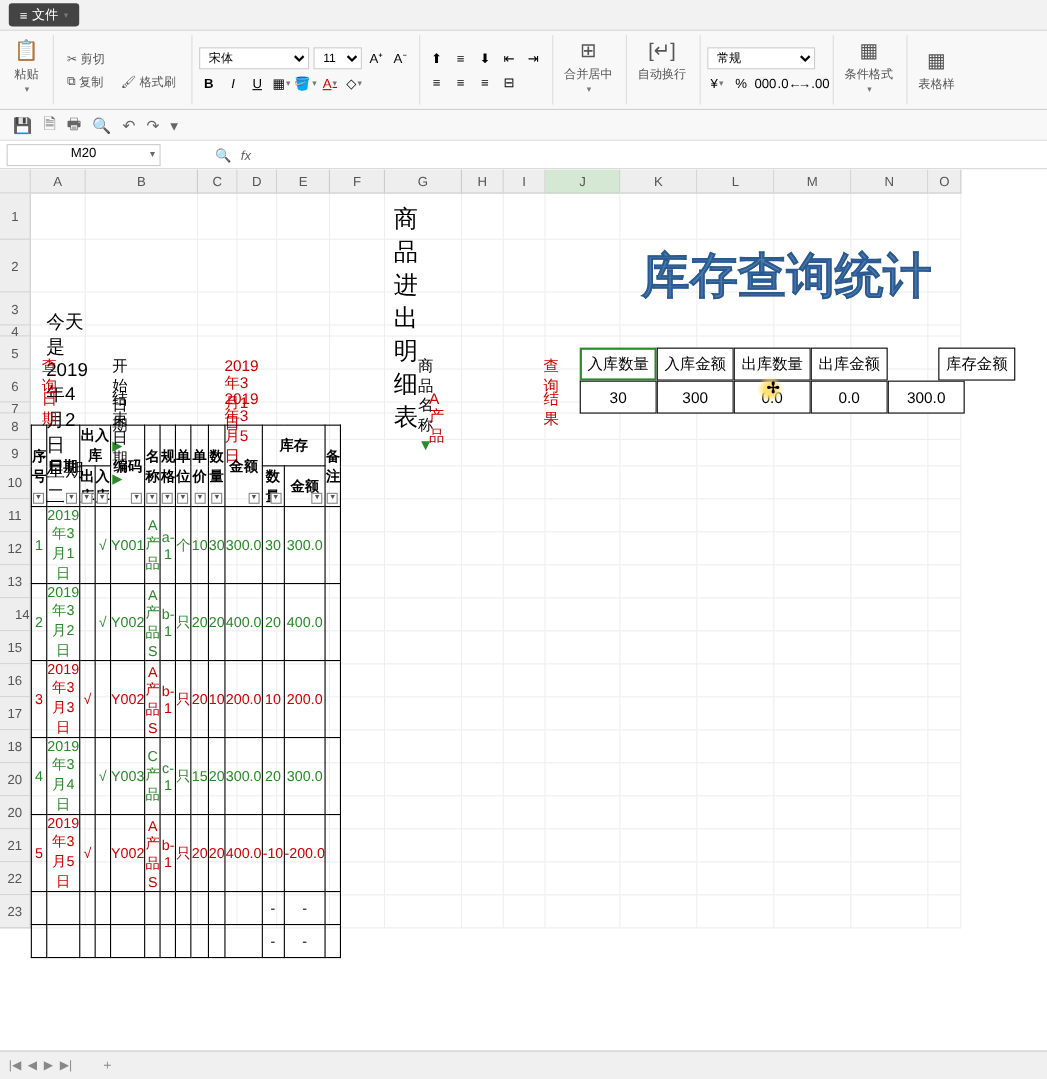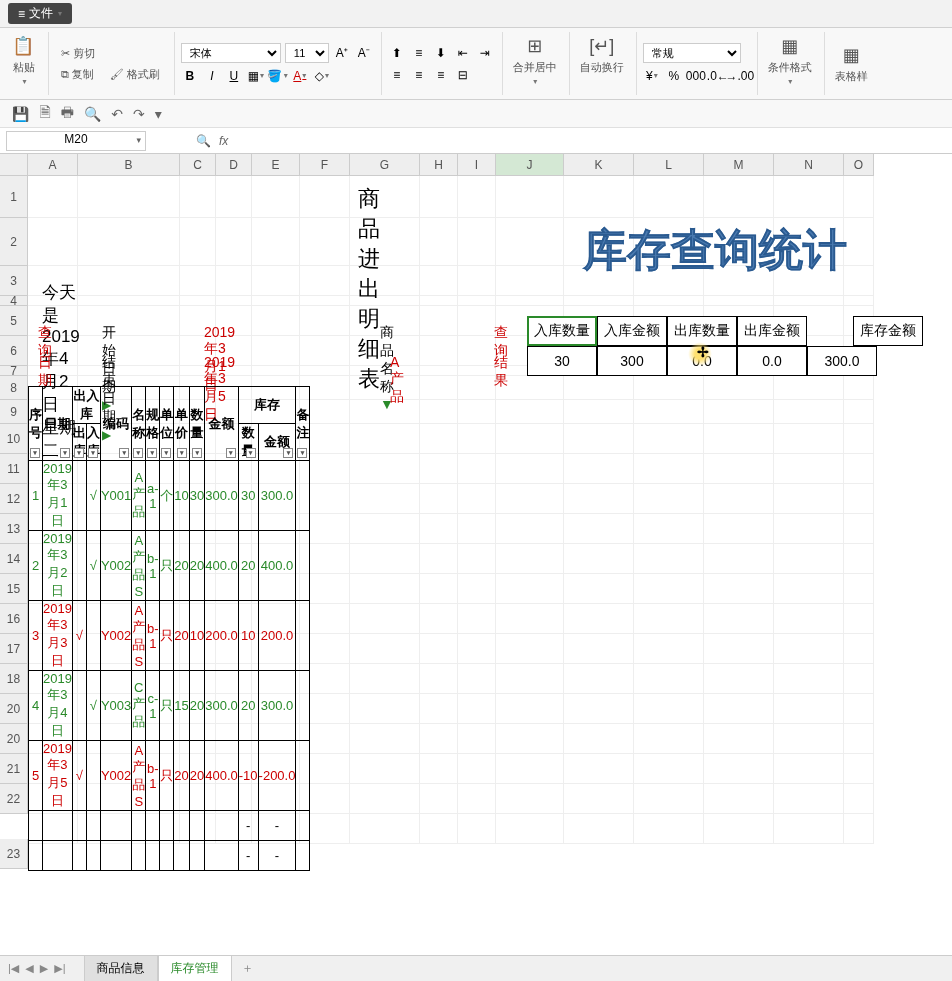--- a/index.html
+++ b/index.html
@@ -221,30 +221,30 @@
       <div class="row-h" style="height: 10px; line-height: 10px;">4</div>
       <div class="row-h" style="height: 30px; line-height: 30px;">5</div>
       <div class="row-h" style="height: 30px; line-height: 30px;">6</div>
       <div class="row-h" style="height: 10px; line-height: 10px;">7</div>
       <div class="row-h" style="height: 24px; line-height: 24px;">8</div>
       <div class="row-h" style="height: 24px; line-height: 24px;">9</div>
       <div class="row-h" style="height: 30px; line-height: 30px;">10</div>
       <div class="row-h" style="height: 30px; line-height: 30px;">11</div>
       <div class="row-h" style="height: 30px; line-height: 30px;">12</div>
       <div class="row-h" style="height: 30px; line-height: 30px;">13</div>
-      <div class="row-h" style="height: 30px; line-height: 30px;">14</div>
+      <div class="row-h" style="height: 30px; line-height: 30px; text-align: right;">14</div>
       <div class="row-h" style="height: 30px; line-height: 30px;">15</div>
       <div class="row-h" style="height: 30px; line-height: 30px;">16</div>
       <div class="row-h" style="height: 30px; line-height: 30px;">17</div>
       <div class="row-h" style="height: 30px; line-height: 30px;">18</div>
       <div class="row-h" style="height: 30px; line-height: 30px;">20</div>
       <div class="row-h" style="height: 30px; line-height: 30px;">20</div>
       <div class="row-h" style="height: 30px; line-height: 30px;">21</div>
       <div class="row-h" style="height: 30px; line-height: 30px;">22</div>
-      <div class="row-h" style="height: 30px; line-height: 30px; margin-top: 25px;">23</div>
+      <div class="row-h" style="height: 30px; line-height: 30px;">23</div>
     </div>
   <div class="cells" id="cells">
       <div class="cellrow">
         <div class="cell" style="width: 50px; height: 42px;"></div>
         <div class="cell" style="width: 102px; height: 42px;"></div>
         <div class="cell" style="width: 36px; height: 42px;"></div>
         <div class="cell" style="width: 36px; height: 42px;"></div>
         <div class="cell" style="width: 48px; height: 42px;"></div>
         <div class="cell" style="width: 50px; height: 42px;"></div>
         <div class="cell" style="width: 70px; height: 42px;"></div>
@@ -803,18 +803,14 @@
   </div>
 </div>
 
 <div class="tabbar">
   <div class="tab-nav">
     <span>|◀</span>
     <span>◀</span>
     <span>▶</span>
     <span>▶|</span>
   </div>
-  <div id="tabs" style="display: flex;">
-      <div class="tab">商品信息</div>
-      <div class="tab active">库存管理</div>
-    </div>
   <div class="tab-add">＋</div>
 </div>
 
 </body></html>

